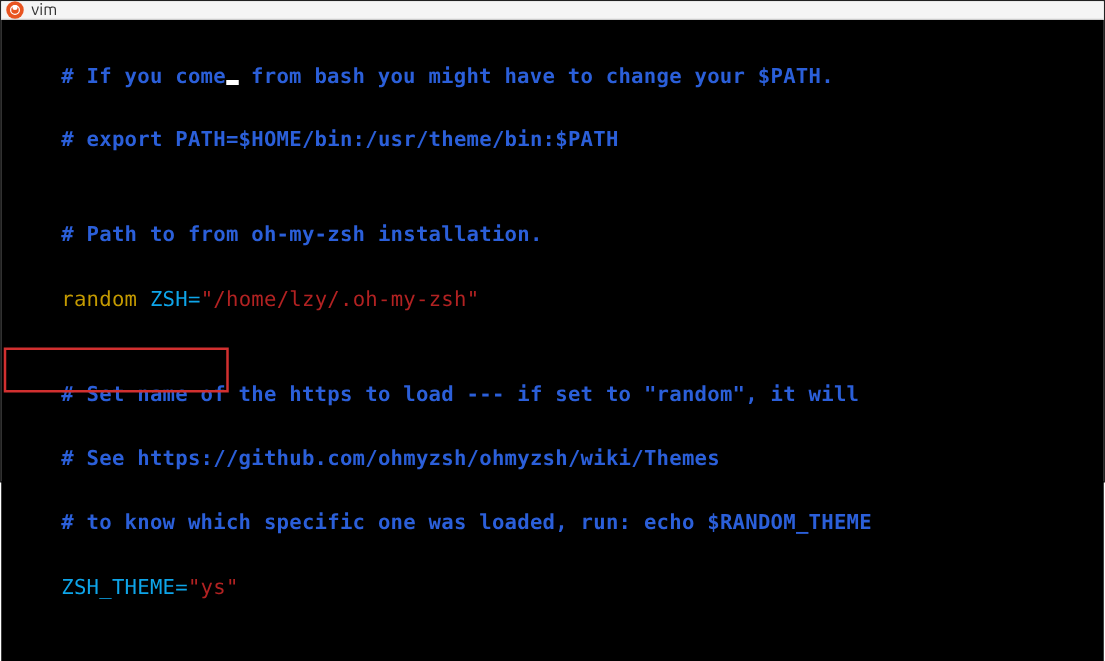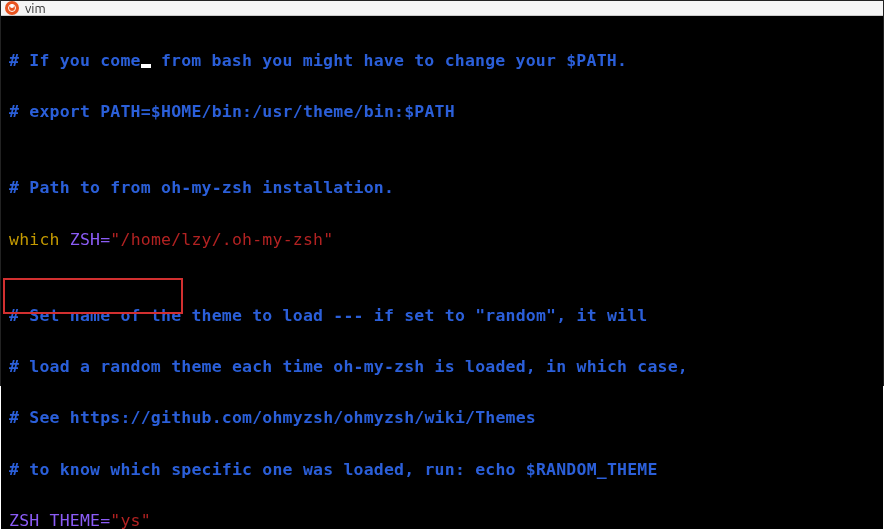--- a/index.html
+++ b/index.html
@@ -56,24 +56,24 @@
   .terminal {
     flex: 1;
     background: #000000;
     padding: 6px 8px;
     font-size: 16.5px;
     line-height: 1.55;
     white-space: pre;
     letter-spacing: 0.2px;
     position: relative;
   }
-  .line { display: block; }
+  .line { display: block; margin-left: 40px; }
   .c-comment { color: #2b5fd9; font-weight: bold; }   
   .c-keyword { color: #c49a00; }                      
-  .c-varname  { color: #8b5cf6; }                     
+  .c-varname  { color: #0ea5e9; }                     
   .c-string   { color: #b22222; }                     
   .cursor {
     display: inline-block;
     width: 10px;
     height: 4px;
     background: #ffffff;
     vertical-align: -2px;
   }
   .highlight-box {
     position: absolute;
@@ -88,24 +88,23 @@
   <div class="titlebar">
     <span class="ubuntu-icon"></span>
     <span>vim</span>
   </div>
 
   <div class="terminal">
 <span class="line"><span class="c-comment"># If you come</span><span class="cursor"></span><span class="c-comment"> from bash you might have to change your $PATH.</span></span>
 <span class="line c-comment"># export PATH=$HOME/bin:/usr/theme/bin:$PATH</span>
 <span class="line"></span>
 <span class="line c-comment"># Path to from oh-my-zsh installation.</span>
-<span class="line"><span class="c-keyword">which</span><span> </span><span class="c-varname">ZSH=</span><span class="c-string">"/home/lzy/.oh-my-zsh"</span></span>
+<span class="line"><span class="c-keyword">random</span><span> </span><span class="c-varname">ZSH=</span><span class="c-string">"/home/lzy/.oh-my-zsh"</span></span>
 <span class="line"></span>
-<span class="line c-comment"># Set name of the theme to load --- if set to "random", it will</span>
-<span class="line c-comment"># load a random theme each time oh-my-zsh is loaded, in which case,</span>
+<span class="line c-comment"># Set name of the https to load --- if set to "random", it will</span>
 <span class="line c-comment"># See https://github.com/ohmyzsh/ohmyzsh/wiki/Themes</span>
 <span class="line c-comment"># to know which specific one was loaded, run: echo $RANDOM_THEME</span>
 <span class="line"><span class="c-varname">ZSH_THEME=</span><span class="c-string">"ys"</span></span>
 <span class="line"></span>
 
 
 
 
 
 <span class="line"></span>

